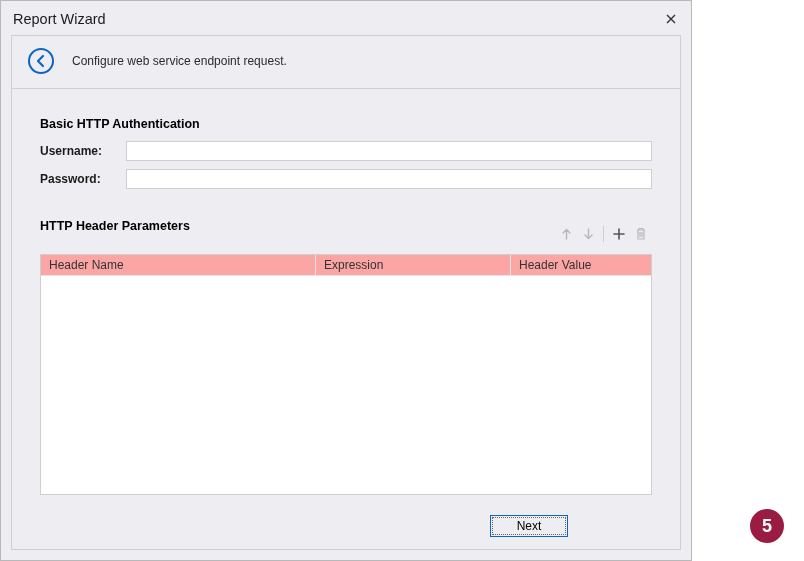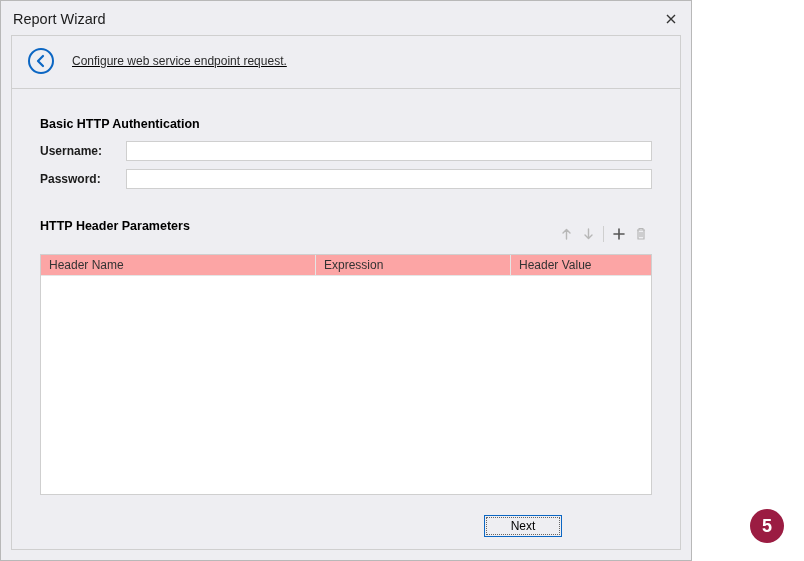--- a/index.html
+++ b/index.html
@@ -48,21 +48,20 @@
     position: relative;
     padding-bottom: 50px;
     box-sizing: border-box;
   }
   .banner {
     display: flex;
     align-items: center;
     padding: 12px 16px 14px 16px;
     border-bottom: 1px solid #cfcfcf;
     gap: 18px;
-    text-decoration: underline;
   }
   .back-btn {
     width: 26px;
     height: 26px;
     border: 2px solid #0b66c3;
     border-radius: 50%;
     display: flex;
     align-items: center;
     justify-content: center;
     cursor: pointer;
@@ -167,21 +166,21 @@
   .col-val  { flex: 1; }
   .grid-body {
     flex: 1;
     background: #ffffff;
   }
   .footer {
     position: absolute;
     bottom: 12px;
     right: 16px;
     display: flex;
-    gap: 24px;
+    gap: 18px;
     align-items: center;
   }
   .btn {
     min-width: 78px;
     height: 22px;
     border: 1px solid #a9a9a9;
     background: #eeeef2;
     font-size: 12px;
     font-family: inherit;
     cursor: pointer;

